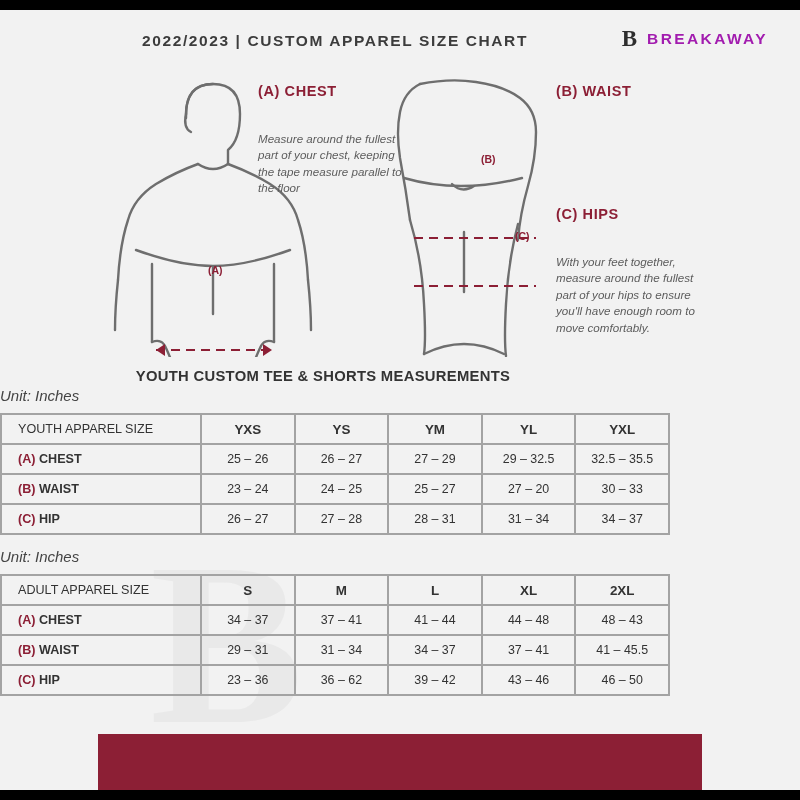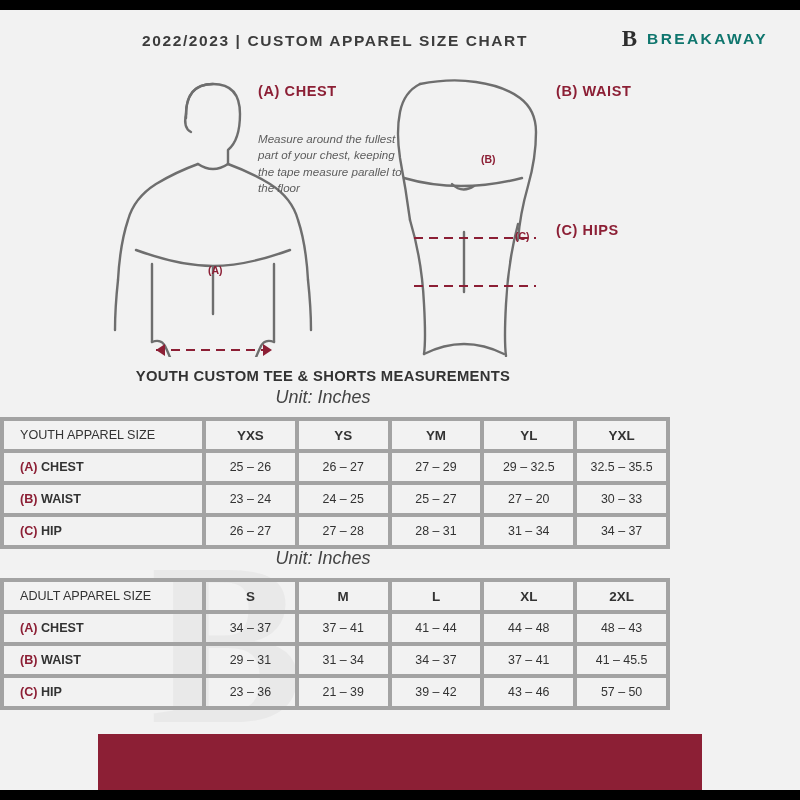--- a/index.html
+++ b/index.html
@@ -74,21 +74,21 @@
     font-family: "Liberation Serif", serif;
     font-weight: bold;
     font-size: 23px;
     color: #2e2e2e;
     line-height: 1;
   }
   .brand-name {
     font-size: 15.5px;
     font-weight: bold;
     letter-spacing: 2.4px;
-    color: #0f766e;
+    color: #a21caf;
   }
 
   
   .illo {
     position: absolute;
     left: 0; top: 72px;
     width: 800px;
     height: 285px;
     z-index: 2;
   }
@@ -121,35 +121,35 @@
   
   .tbl-block { position: absolute; left: 0; width: 646px; z-index: 2; }
   .tbl-title {
     text-align: center;
     font-size: 14.8px;
     font-weight: bold;
     color: #333;
     letter-spacing: 0.3px;
   }
   .tbl-unit {
-    text-align: center;
-    font-size: 18px;
+    text-align: left;
+    font-size: 15px;
     font-style: italic;
     color: #444;
     margin-top: 3px;
     margin-bottom: 9px;
   }
   table {
     border-collapse: collapse;
     width: 670px;
     margin: 0 auto;
     table-layout: fixed;
   }
   th, td {
-    border: 4px solid #a3a3a3;
+    border: 2px solid #a3a3a3;
     height: 28px;
     font-size: 12.4px;
     color: #333;
     text-align: center;
     padding: 0;
   }
   th.row-head, td.row-head {
     text-align: left;
     padding-left: 16px;
     width: 182px;
@@ -233,22 +233,23 @@
 
     <div class="txtcol" style="left:258px; top:11px; width:145px;">
       <div class="sec-title">(A) CHEST</div>
       <div class="sec-body">Measure around the fullest part of your chest, keeping the tape measure parallel to the floor</div>
     </div>
 
     <div class="txtcol" style="left:556px; top:11px; width:150px;">
       <div class="sec-title">(B) WAIST</div>
     </div>
 
-    <div class="txtcol" style="left:556px; top:150px; width:150px;">
+    <div class="txtcol" style="left:556px; top:134px; width:150px;">
       <div class="sec-title">(C) HIPS</div>
+      <div class="sec-body">With your feet together, measure around the fullest part of your hips to ensure you'll have enough room to move comfortably.</div>
     </div>
   </div>
 
   <div class="tbl-block" style="top:368px;">
     <div class="tbl-title">YOUTH CUSTOM TEE &amp; SHORTS MEASUREMENTS</div>
     <div class="tbl-unit">Unit: Inches</div>
     <table>
       <thead>
         <tr>
           <th class="row-head">YOUTH APPAREL SIZE</th>
@@ -314,24 +315,24 @@
           <td class="row-head"><span class="tag">(B)</span> <span>WAIST</span></td>
           <td>29 – 31</td>
           <td>31 – 34</td>
           <td>34 – 37</td>
           <td>37 – 41</td>
           <td>41 – 45.5</td>
         </tr>
         <tr>
           <td class="row-head"><span class="tag">(C)</span> <span>HIP</span></td>
           <td>23 – 36</td>
-          <td>21 – 39</td>
+          <td>36 – 62</td>
           <td>39 – 42</td>
           <td>43 – 46</td>
-          <td>57 – 50</td>
+          <td>46 – 50</td>
         </tr>
       </tbody>
     </table>
   </div>
 
   <div class="maroon-bar"></div>
   <div class="bar-bottom"></div>
 </div>
 
 </body></html>

